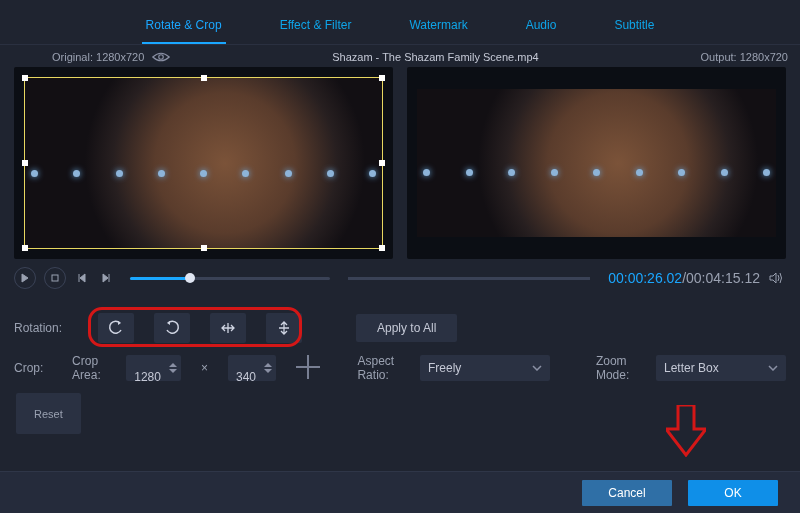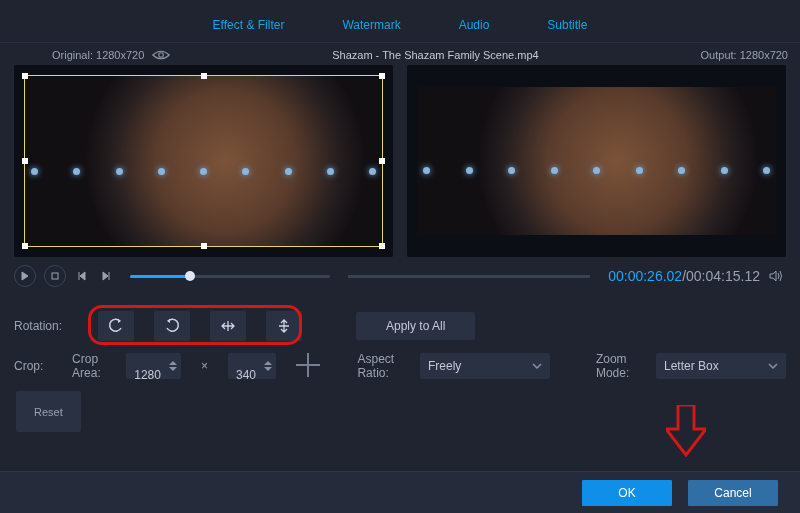--- a/index.html
+++ b/index.html
@@ -41,21 +41,21 @@
 .fill { position: absolute; height: 3px; background: #1aa7ff; width: 30%; border-radius: 2px; }
 .thumb { position: absolute; width: 10px; height: 10px; background: #dfe5f2; border-radius: 50%; top: -4px; left: 30%; margin-left: -5px; }
 .longtrack { flex: 1; height: 3px; background: #3a4256; margin: 0 10px; }
 .time { font-size: 14px; }
 .time .cur { color: #1aa7ff; }
 .panel { padding: 14px 14px 8px; }
 .row { display: flex; align-items: center; gap: 20px; min-height: 30px; margin-bottom: 10px; }
 .label { width: 64px; }
 .ring { position: absolute; border: 3px solid #d41717; border-radius: 14px; pointer-events: none; }
 .sqbtn { width: 36px; height: 30px; background: #2a3142; display: flex; align-items: center; justify-content: center; cursor: pointer; border-radius: 2px; }
-.txtbtn { padding: 0 30px; height: 28px; background: #2a3142; display: flex; align-items: center; border-radius: 2px; cursor: pointer; color: #c5c9d6; }
+.txtbtn { padding: 0 21px; height: 28px; background: #2a3142; display: flex; align-items: center; border-radius: 2px; cursor: pointer; color: #c5c9d6; }
 .numfield { display: flex; align-items: center; background: #2a3142; height: 26px; border-radius: 2px; }
 .numfield span { padding: 0 8px; color: #c5c9d6; margin-top: 17px; }
 .spin { display: flex; flex-direction: column; padding-right: 4px; }
 .spin div { width: 0; height: 0; border-left: 4px solid transparent; border-right: 4px solid transparent; cursor: pointer; }
 .spin .up { border-bottom: 4px solid #8a90a4; margin-bottom: 2px; }
 .spin .dn { border-top: 4px solid #8a90a4; }
 .crosshair { width: 26px; height: 26px; position: relative; cursor: pointer; }
 .crosshair::before, .crosshair::after { content: ""; position: absolute; background: #787f93; }
 .crosshair::before { left: 11px; top: 0; width: 2px; height: 24px; }
 .crosshair::after { top: 11px; left: 0; height: 2px; width: 24px; }
@@ -65,20 +65,21 @@
 .arrow { position: absolute; left: 666px; top: 405px; pointer-events: none; }
 .footer { position: absolute; bottom: 0; left: 0; right: 0; height: 42px; background: #252b3b; border-top: 1px solid #2f3648; display: flex; align-items: center; justify-content: flex-end; gap: 16px; padding-right: 22px; }
 .fbtn { width: 90px; height: 26px; display: flex; align-items: center; justify-content: center; color: #fff; font-size: 12px; cursor: pointer; border-radius: 1px; }
 .ok { background: #0f8fe8; }
 .cancel { background: #2f6fa6; }
 </style>
 </head>
 <body>
 
 <div class="tabs">
+  <div class="tab active">Rotate &amp; Crop</div>
   <div class="tab">Effect &amp; Filter</div>
   <div class="tab">Watermark</div>
   <div class="tab">Audio</div>
   <div class="tab">Subtitle</div>
 </div>
 
 <div class="topbar">
   <span>Original: 1280x720</span>
   <span class="eye">
     <svg viewBox="0 0 24 16" width="18" height="12">
@@ -238,15 +239,15 @@
   </div>
 
   <div class="reset">Reset</div>
 </div>
 
 <svg class="arrow" width="40" height="52">
   <path d="M12 0 L28 0 L28 24 L40 24 L20 50 L0 24 L12 24 Z" fill="none" stroke="#d41717" stroke-width="3"></path>
 </svg>
 
 <div class="footer">
+  <div class="fbtn cancel">Cancel</div>
   <div class="fbtn ok">OK</div>
-  <div class="fbtn cancel">Cancel</div>
 </div>
 
 </body></html>

